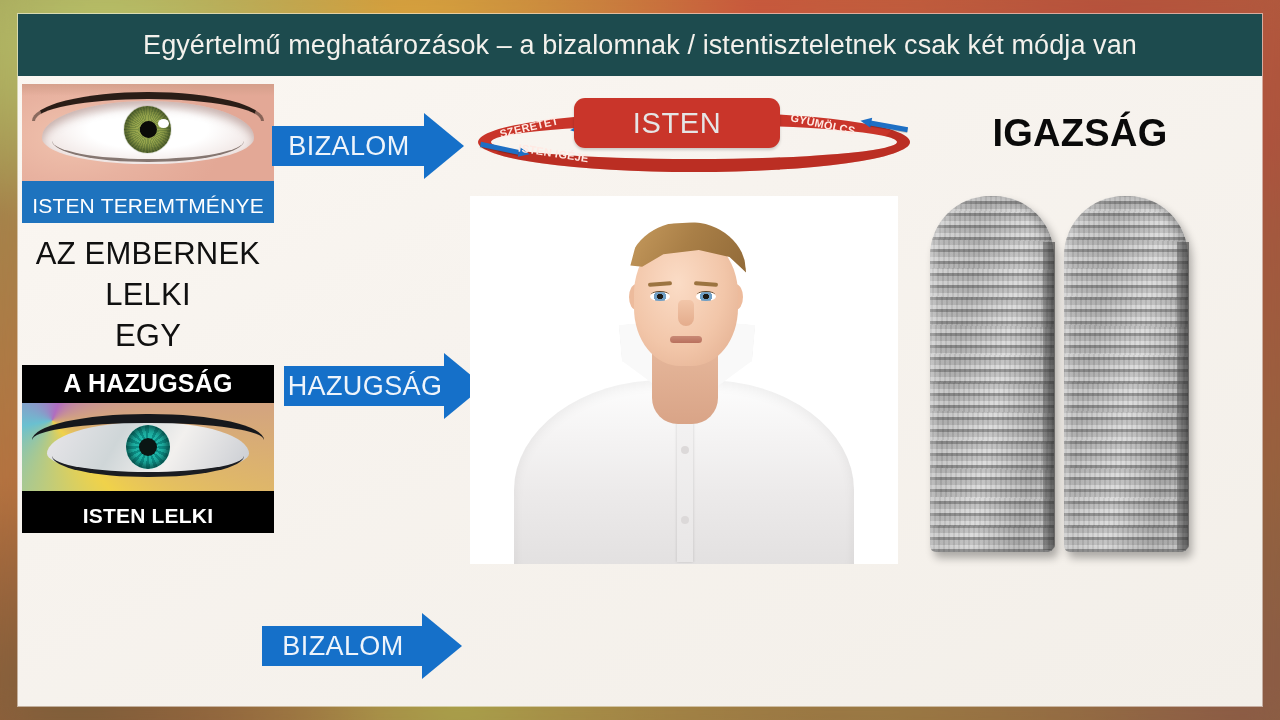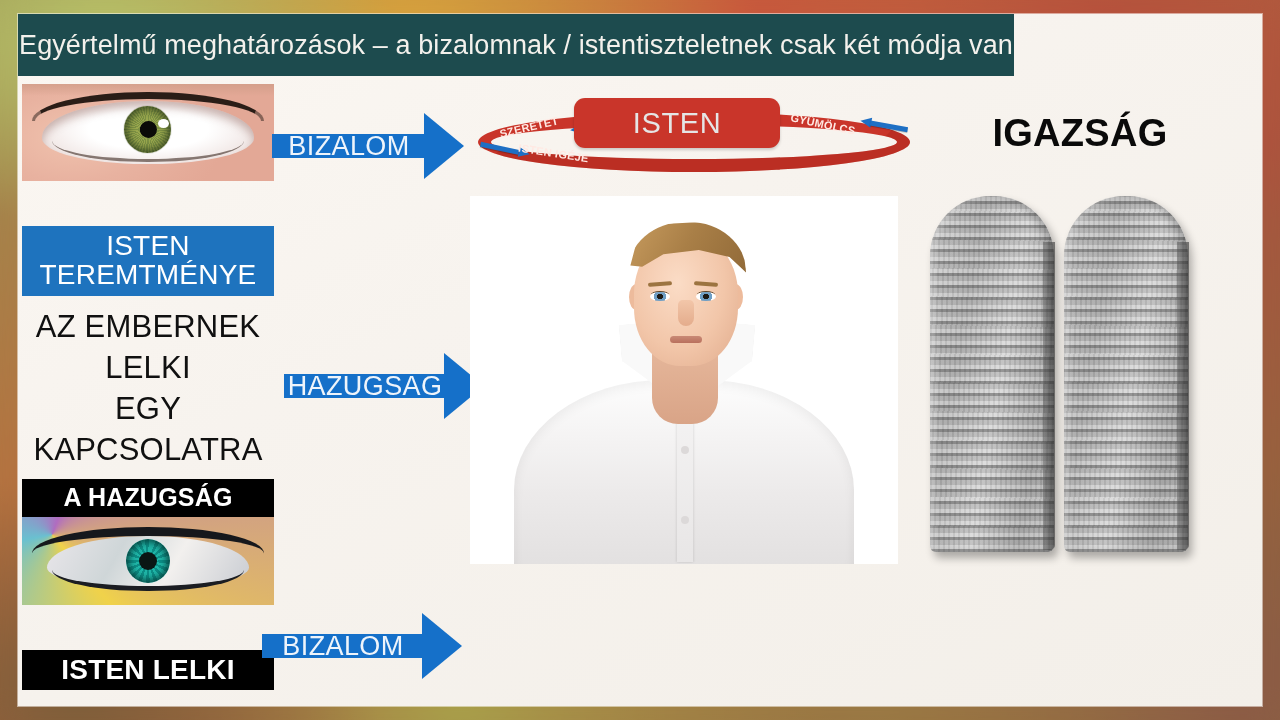--- a/index.html
+++ b/index.html
@@ -38,21 +38,21 @@
     left: 18px; top: 14px;
     width: 1244px; height: 692px;
     background: linear-gradient(155deg, #fbf7f2 0%, #f7f3ee 40%, #f3efe9 100%);
     box-shadow: 0 0 0 1px rgba(255,255,255,.5);
   }
 
   
   .titlebar {
     position: absolute;
     left: 18px; top: 14px;
-    width: 996px; height: 62px;
+    width: 1244px; height: 62px;
     background: #1d4b4e;
     display: flex; align-items: center; justify-content: center;
   }
   .titlebar .title-text {
     color: #f3f1ec;
     font-size: 27px;
     font-weight: 400;
     letter-spacing: .1px;
     white-space: nowrap;
   }
@@ -65,21 +65,21 @@
   }
   .card-label {
     background: #1e73be;
     color: #ffffff;
     text-align: center;
     font-size: 25px;
     line-height: 1.05;
     padding: 5px 0 7px;
     letter-spacing: .2px;
   }
-  .card-label.small { font-size: 28px; padding: 5px 0 6px; margin-top: 45px; }
+  .card-label.small { font-size: 21px; padding: 14px 0 6px; }
   .card-label.dark { background: #000000; font-weight: bold; }
 
   
   .eye-photo {
     position: relative;
     width: 100%; height: 97px;
     overflow: hidden;
     background:
       radial-gradient(ellipse 60% 90% at 20% 55%, #f0c2ad 0%, #e8b2a0 50%, #e3a896 100%),
       linear-gradient(#f2c6b2, #e7b09d);
@@ -176,21 +176,21 @@
     letter-spacing: .2px;
   }
 
   
   .arrow {
     position: absolute;
     display: flex; align-items: center;
   }
   .arrow .shaft {
     background: #1570c9;
-    height: 24px;
+    height: 40px;
     display: flex; align-items: center; justify-content: center;
     padding: 0 14px 0 16px;
     box-sizing: border-box;
   }
   .arrow .shaft span {
     color: #eef4fb;
     font-size: 27px;
     letter-spacing: .4px;
     white-space: nowrap;
   }
@@ -408,21 +408,20 @@
         <div class="lash-top"></div>
         <div class="lash-bot"></div>
       </div>
       <div class="card-label small">ISTEN TEREMTMÉNYE</div>
     </div>
 
     <div class="need-text">
       <div>AZ EMBERNEK</div>
       <div>LELKI</div>
       <div>EGY</div>
-      <div>KAPCSOLATRA</div>
     </div>
 
     <div class="spacer8"></div>
 
     <div>
       <div class="card-label dark">A HAZUGSÁG</div>
       <div class="eye-poly">
         <div class="sclera2"></div>
         <div class="iris2"></div>
         <div class="pupil2"></div>

